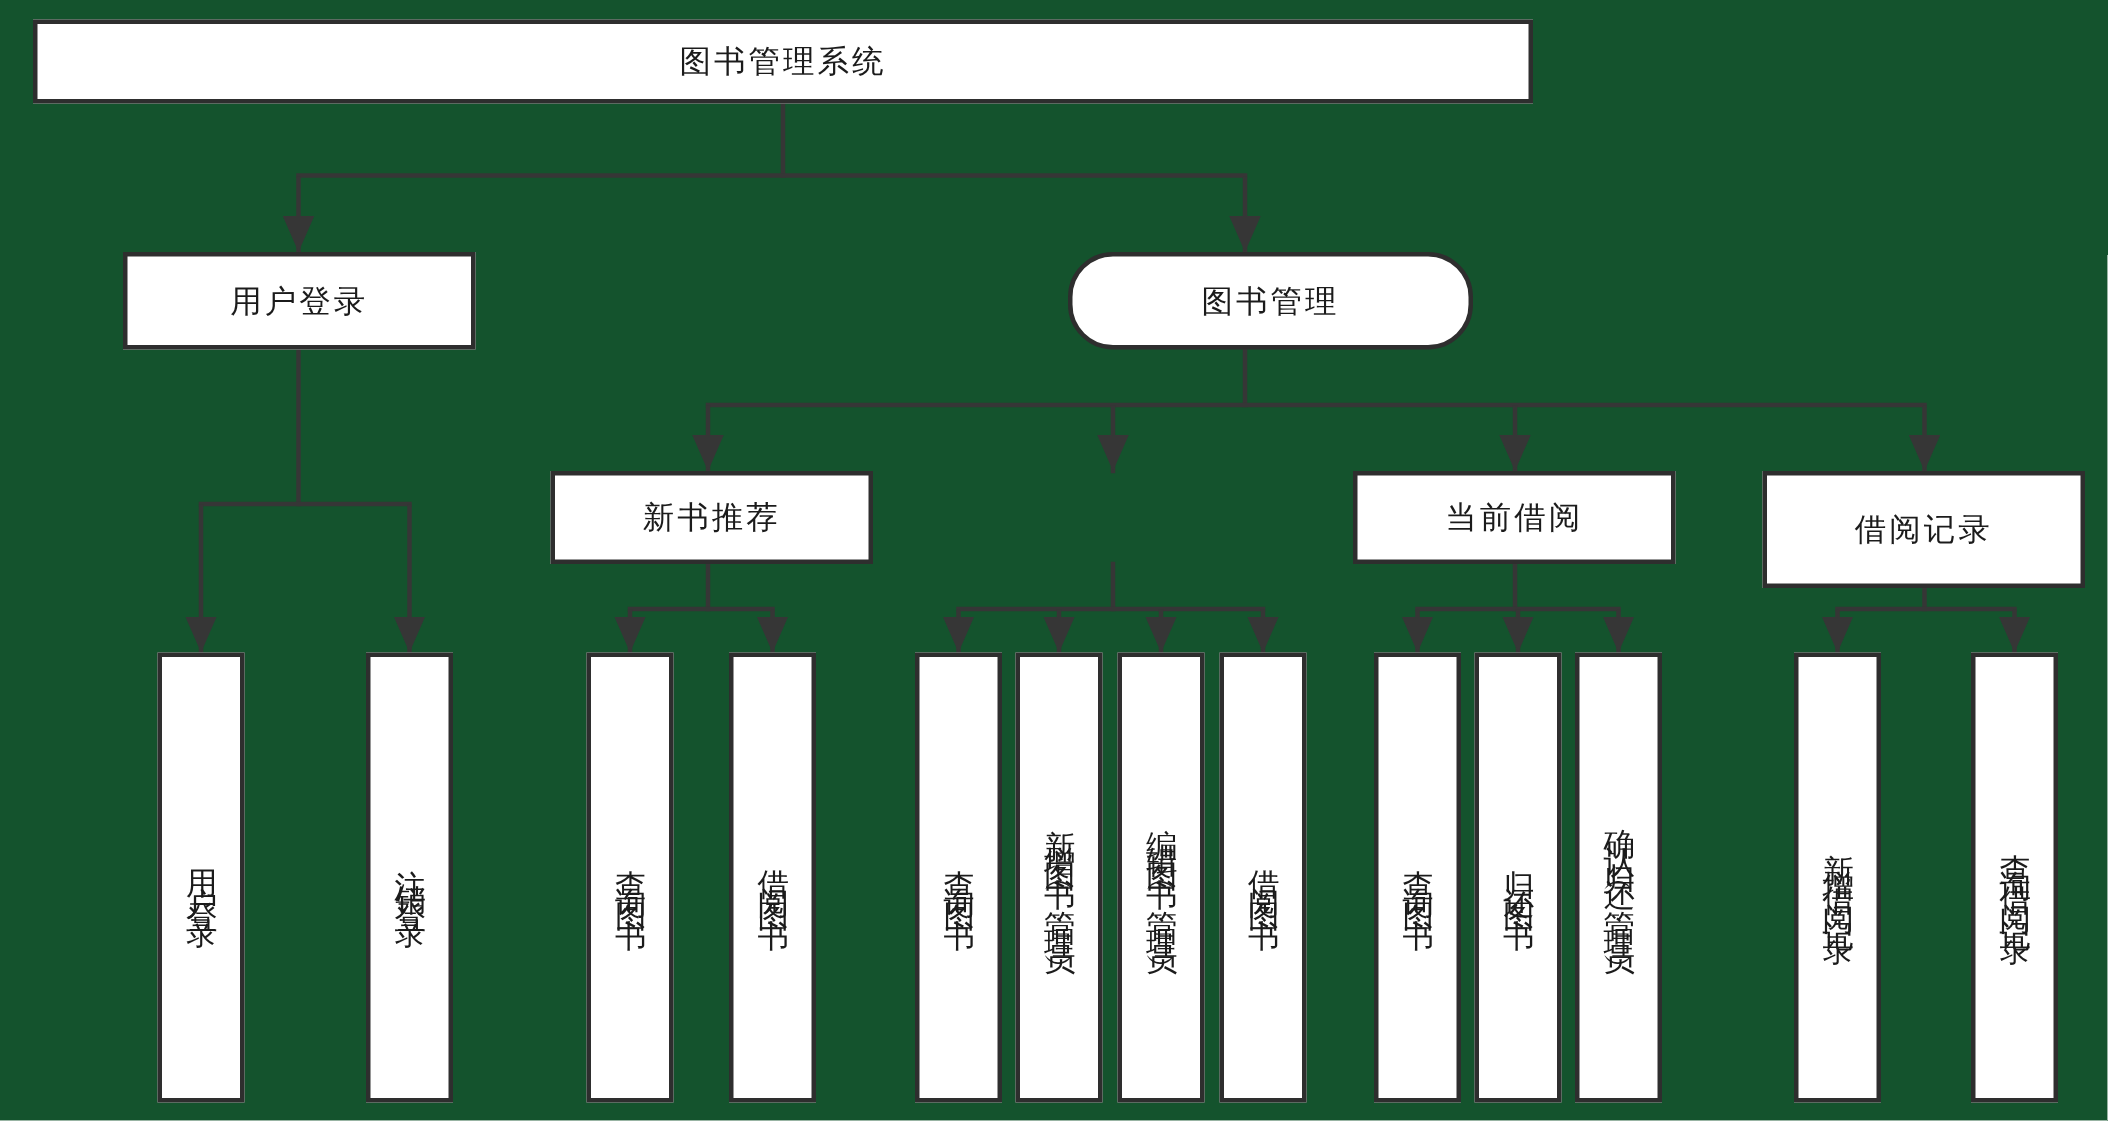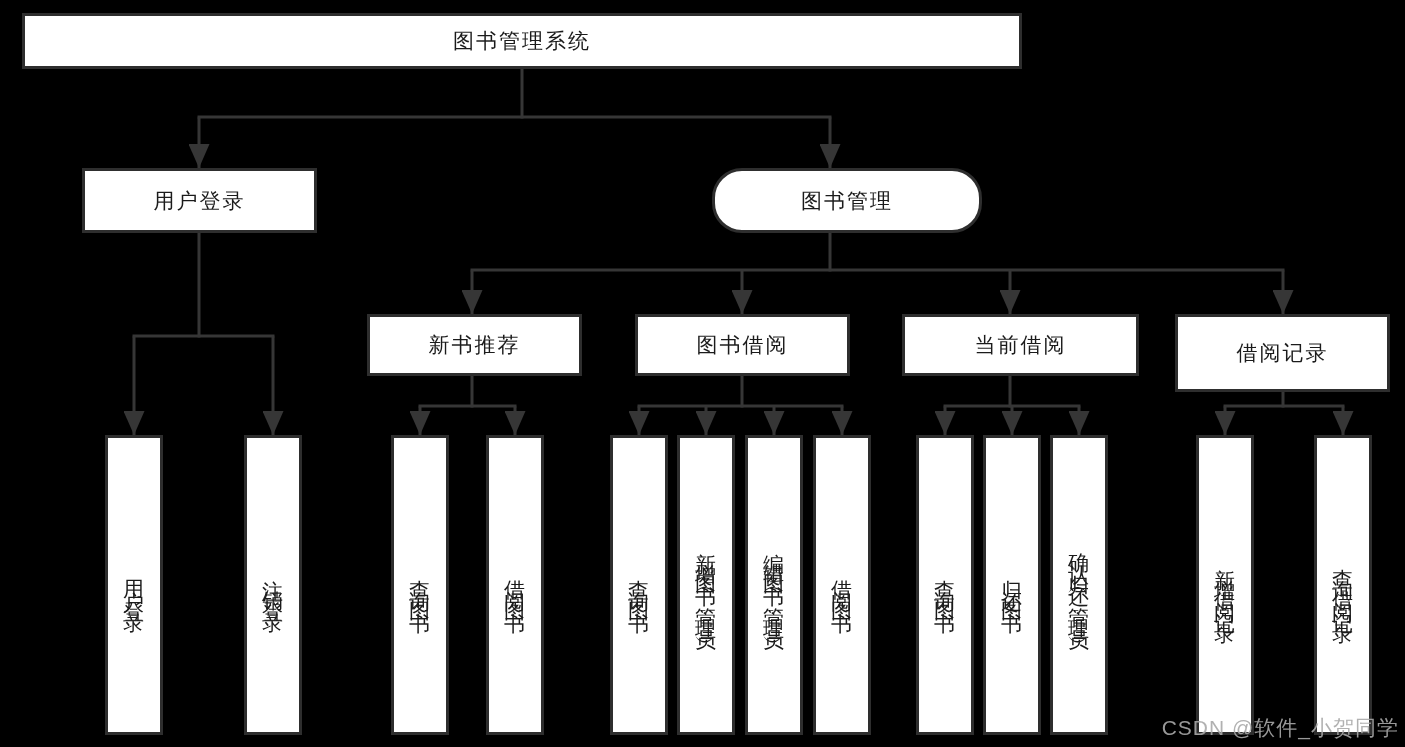--- a/index.html
+++ b/index.html
@@ -1,17 +1,17 @@
 <!DOCTYPE html>
 <html><head>
 <meta charset="utf-8">
 <style>
   html,body { margin:0; padding:0; background:#ffffff; }
   .canvas {
-    position:relative; width:1405px; height:747px; background:#000000;
+    position:relative; width:1405px; height:747px; background:#14532d;
     font-family:"Liberation Sans","DejaVu Sans",sans-serif; overflow:hidden;text-align:center;
   }
   svg.connectors { position:absolute; left:0; top:0; width:1405px; height:747px; }
   .box {
     position:absolute; background:#ffffff; border:3px solid #2e2e2e;
     box-sizing:border-box; display:flex; align-items:center; justify-content:center;
     color:#1b1b1b;
   }
   .h .lbl { font-size:21px; letter-spacing:2px; white-space:nowrap; }
   .leaf .lbl {
@@ -86,24 +86,21 @@
   <div class="box h" style="left:82px; top:168px; width:235px; height:65px;">
     <span class="lbl">用户登录</span>
   </div>
   <div class="box h" style="left:712px; top:168px; width:270px; height:65px;border-radius:30px;">
     <span class="lbl">图书管理</span>
   </div>
 
   <div class="box h" style="left:367px; top:314px; width:215px; height:62px;">
     <span class="lbl">新书推荐</span>
   </div>
-  <div class="box h" style="left:635px; top:314px; width:215px; height:62px;">
-    <span class="lbl">图书借阅</span>
-  </div>
-  <div class="box h" style="left:902px; top:314px; width:237px; height:62px;">
+  <div class="box h" style="left:902px; top:314px; width:215px; height:62px;">
     <span class="lbl">当前借阅</span>
   </div>
   <div class="box h" style="left:1175px; top:314px; width:215px; height:78px;">
     <span class="lbl">借阅记录</span>
   </div>
 
   <div class="box leaf" style="left:105px; top:435px; width:58px; height:300px;">
     <span class="lbl">用户登录</span>
   </div>
   <div class="box leaf" style="left:244px; top:435px; width:58px; height:300px;">
@@ -140,14 +137,13 @@
     <span class="lbl">确认归还（管理员）</span>
   </div>
 
   <div class="box leaf" style="left:1196px; top:435px; width:58px; height:300px;">
     <span class="lbl">新增借阅记录</span>
   </div>
   <div class="box leaf" style="left:1314px; top:435px; width:58px; height:300px;">
     <span class="lbl">查询借阅记录</span>
   </div>
 
-  <div class="watermark">CSDN @软件_小贺同学</div>
 </div>
 
 </body></html>

